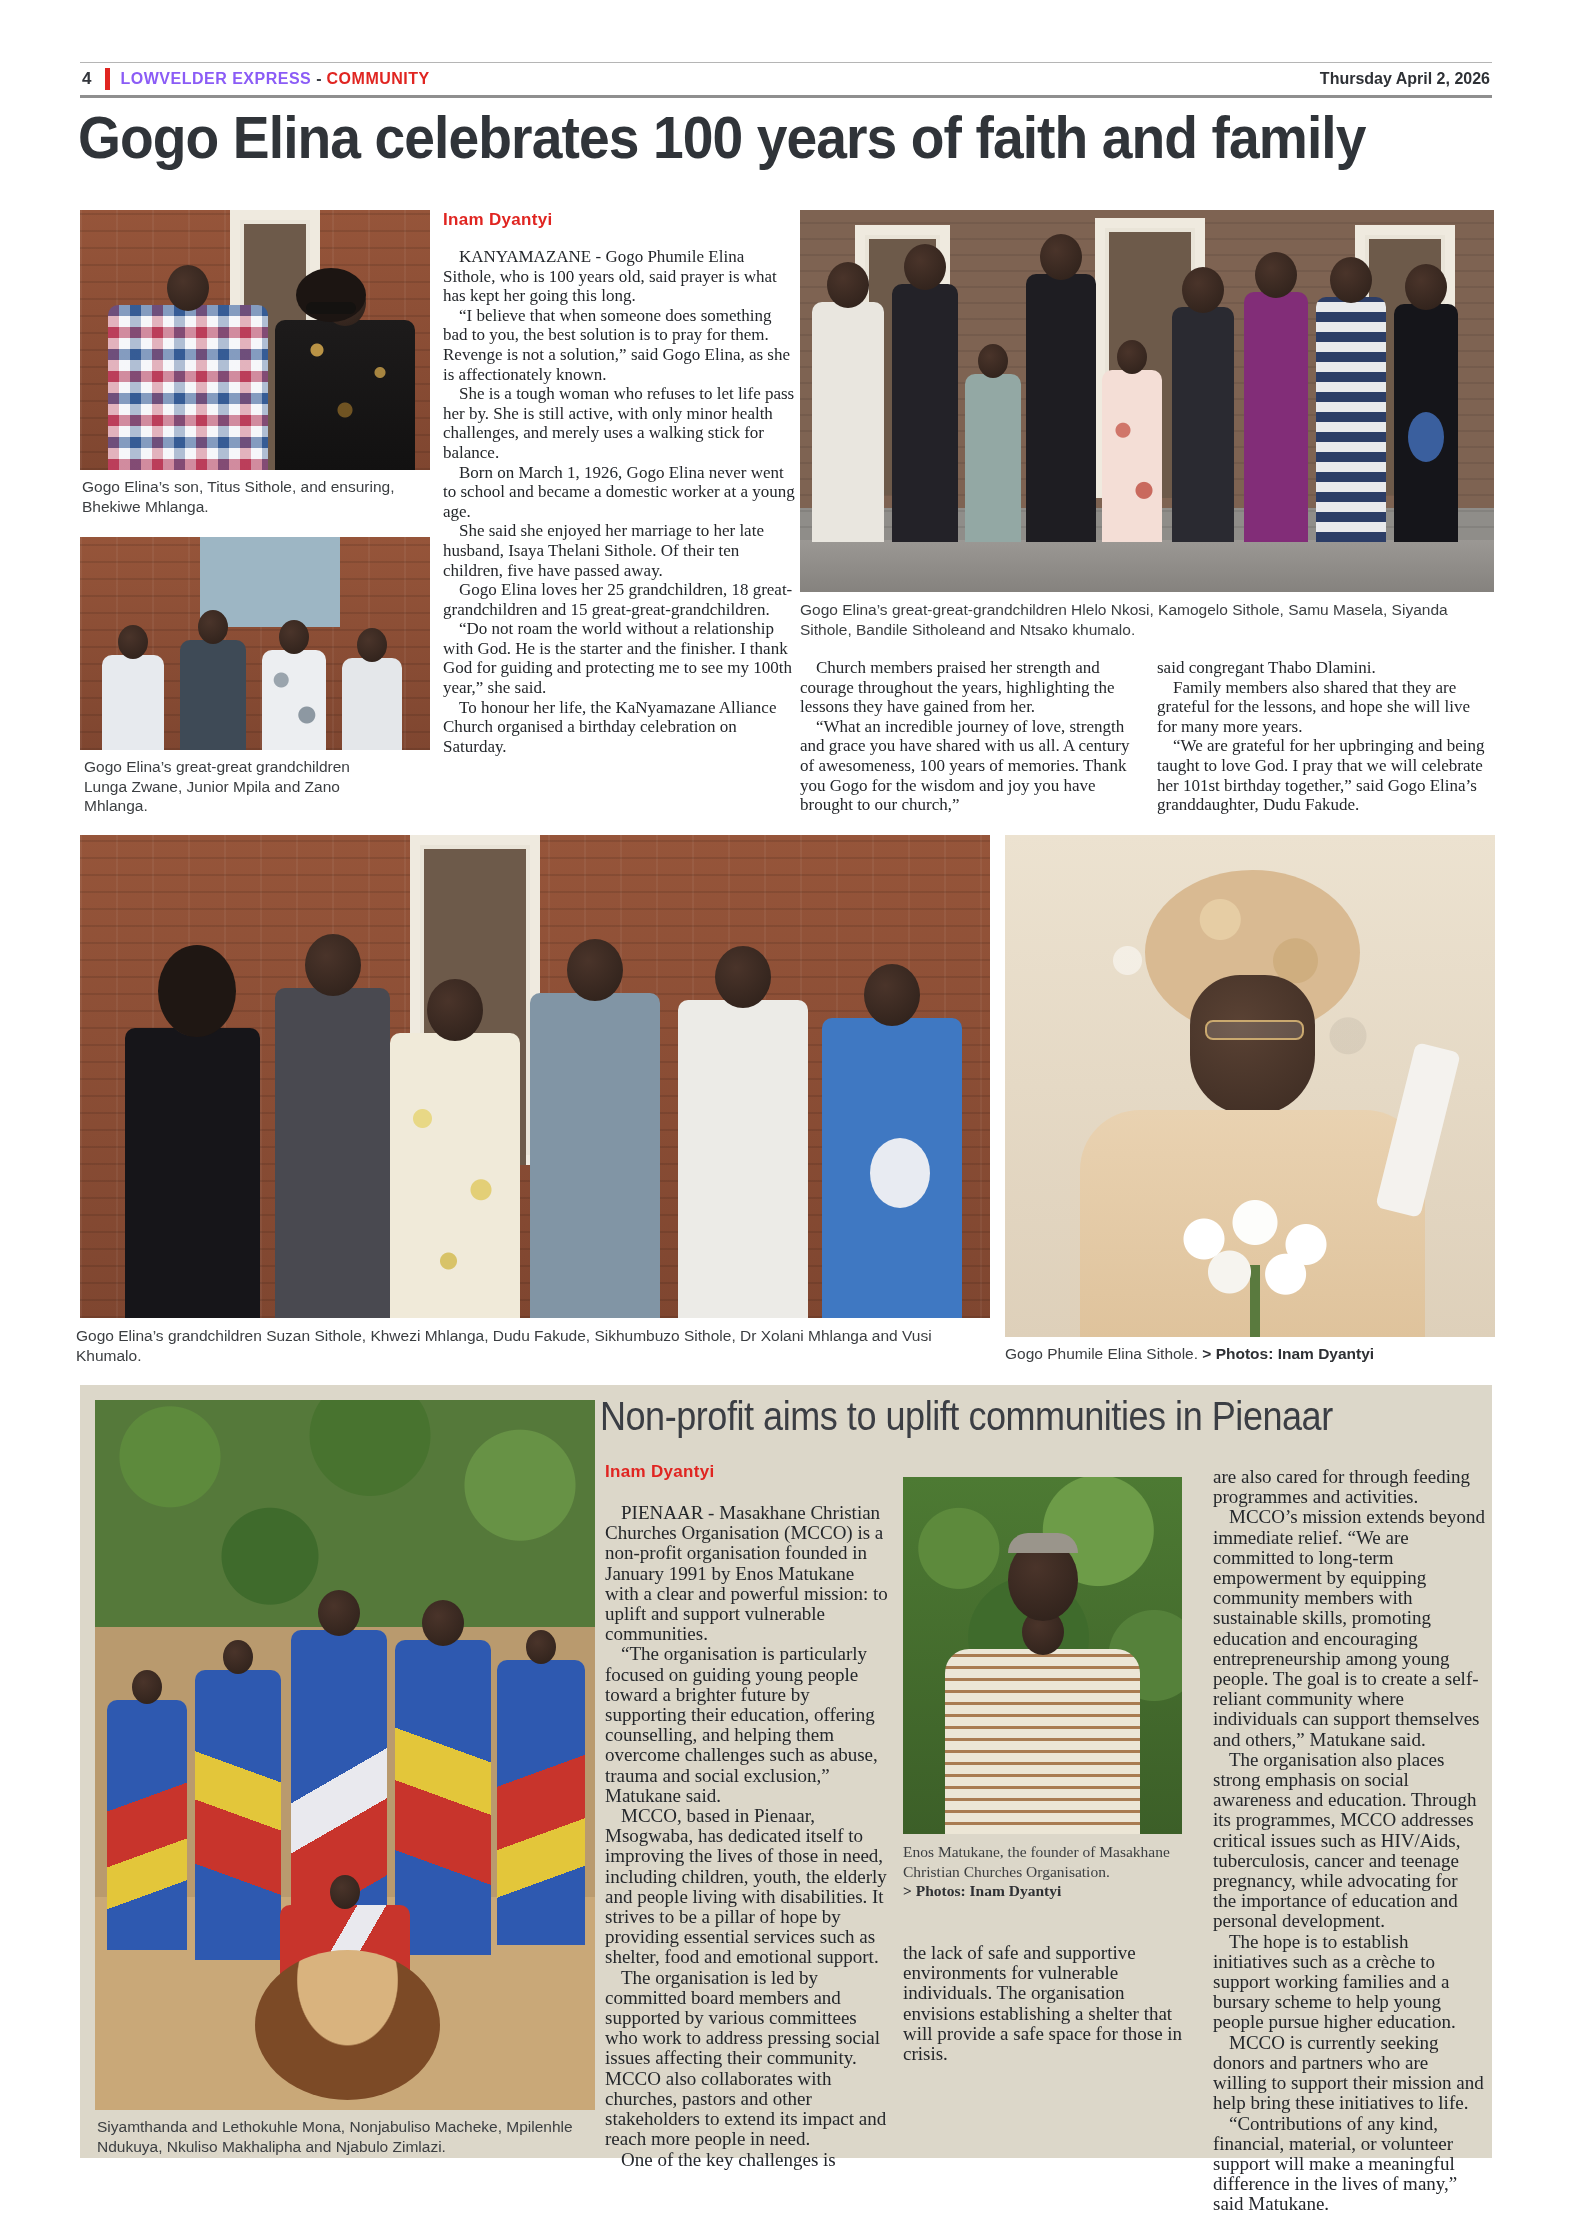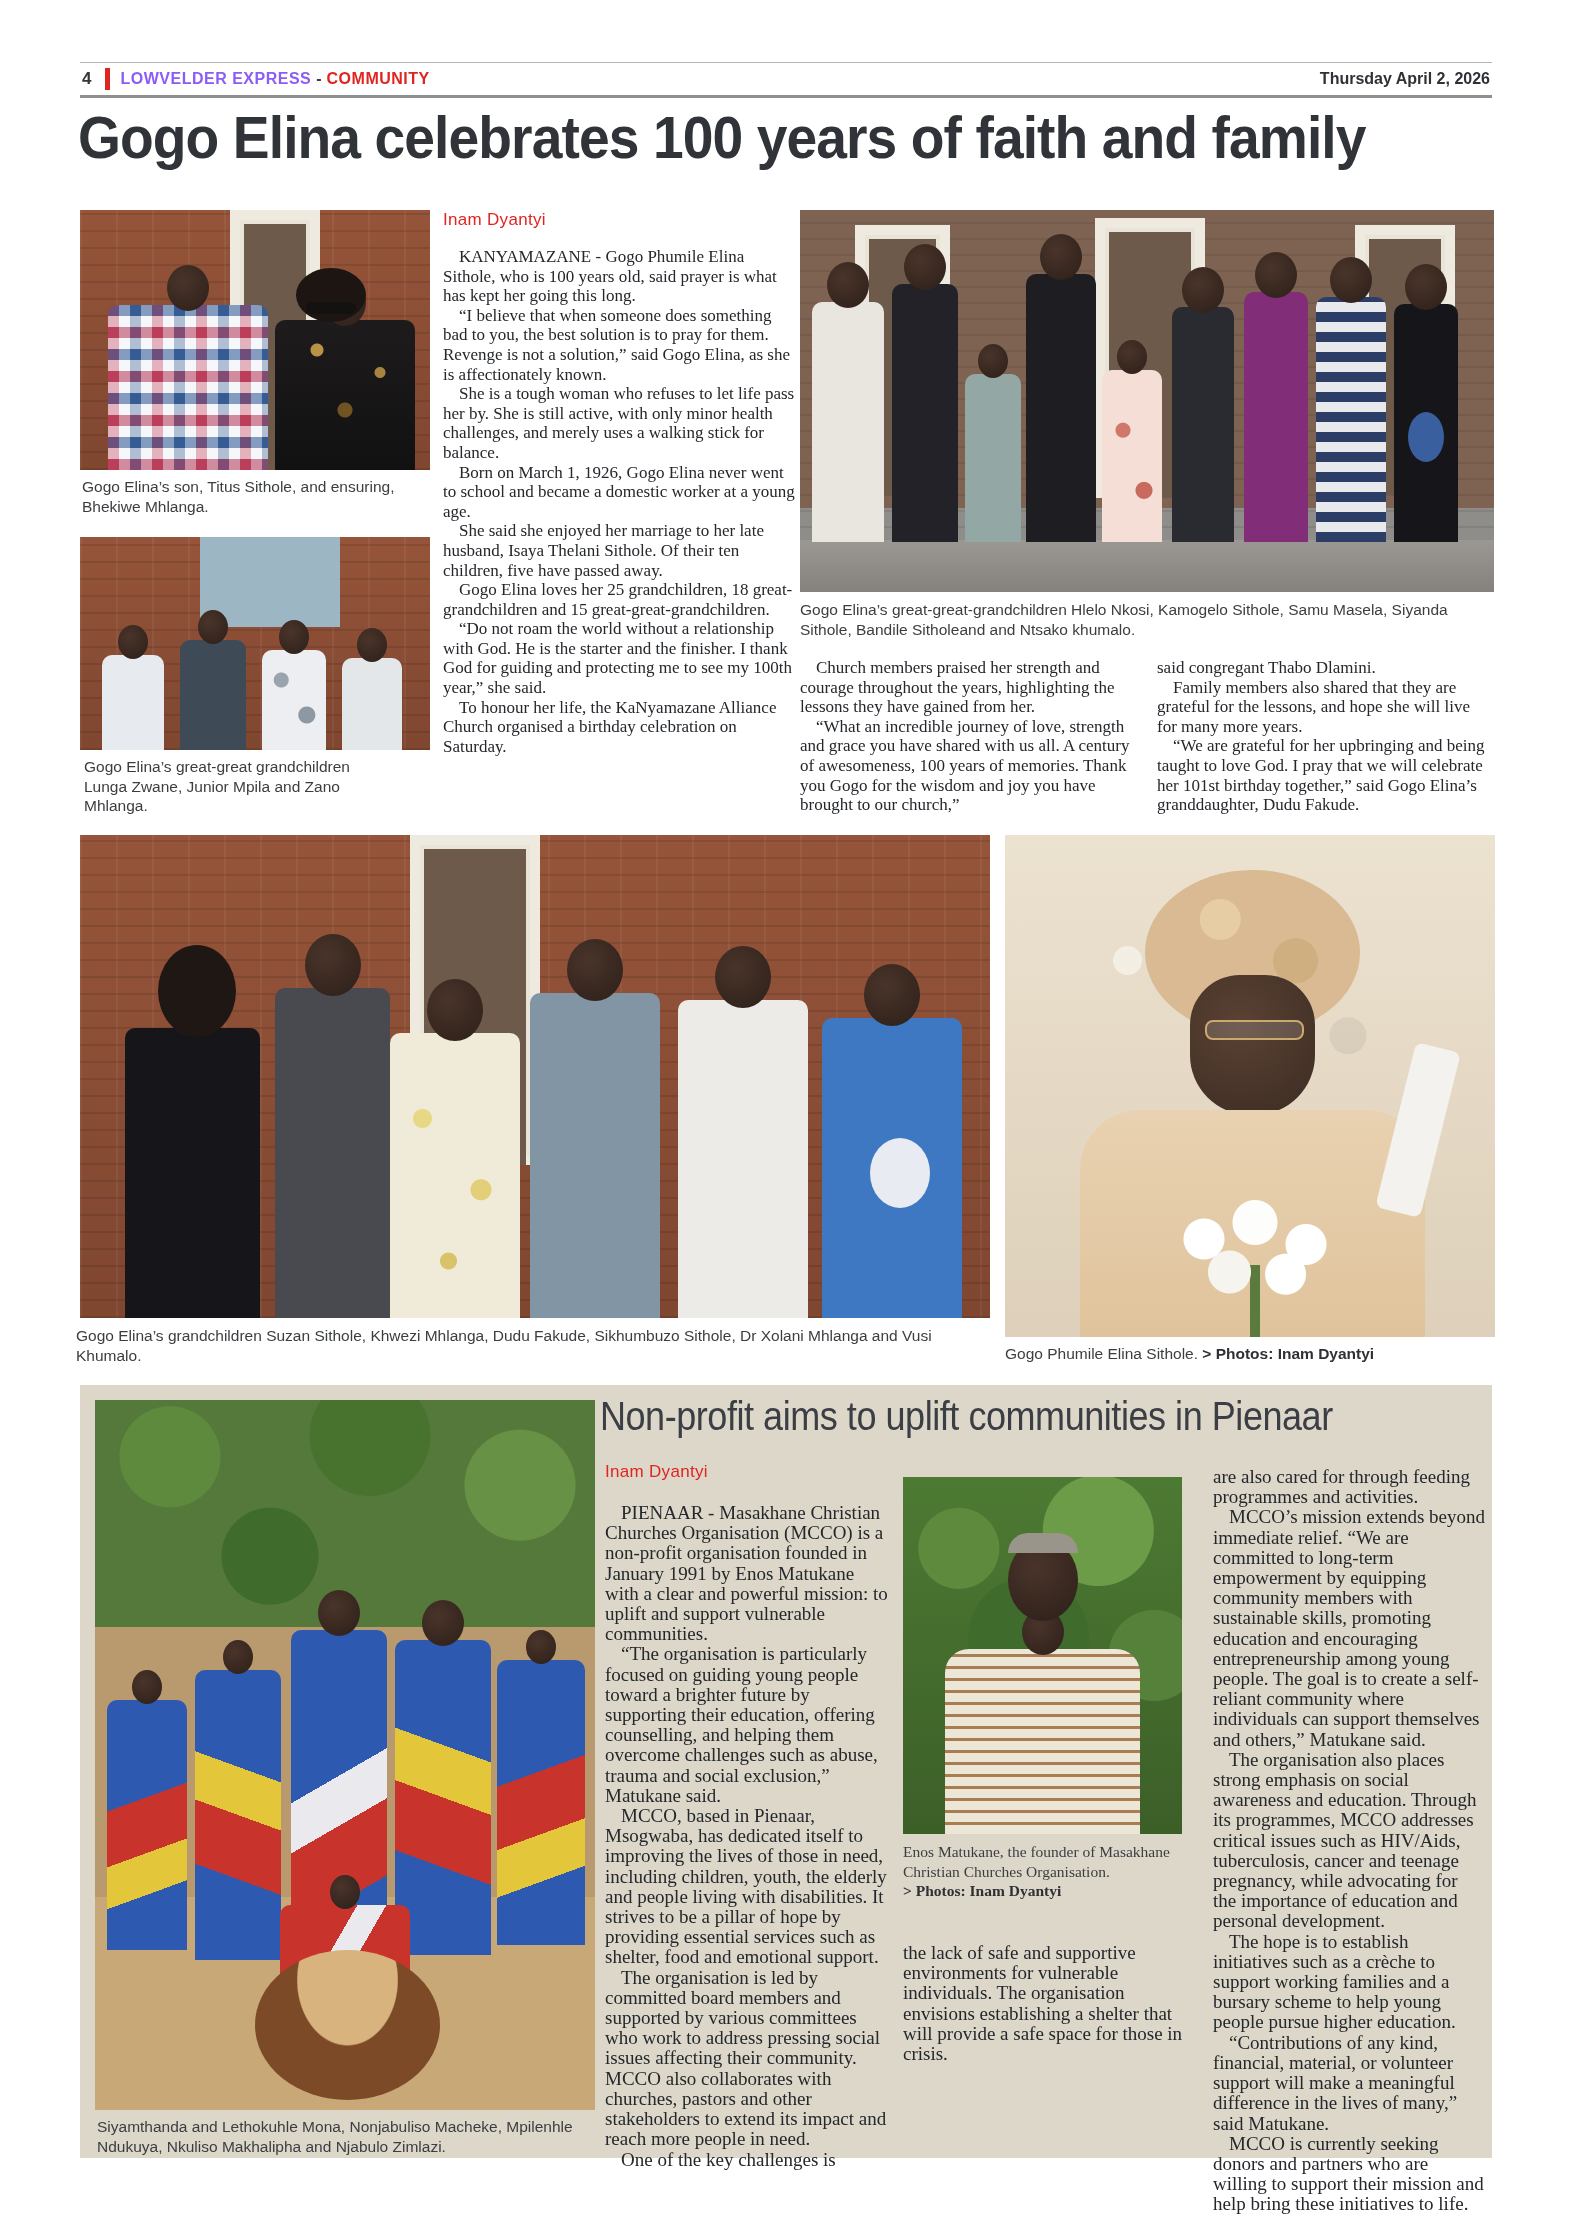--- a/index.html
+++ b/index.html
@@ -18,21 +18,21 @@
   .section-red{color:#e02521;font-weight:bold;font-size:16px;letter-spacing:.5px;}
   .hdr-date{margin-left:auto;font-weight:bold;font-size:16px;color:#2e3136;margin-right:2px;}
 
   
   .h1{position:absolute;left:78px;top:103px;width:1440px;
       font-size:60px;font-weight:bold;letter-spacing:-1px;color:#303439;
       transform:scaleX(.92);transform-origin:left top;white-space:nowrap;}
   .h2{position:absolute;left:600px;top:1394px;width:980px;
       font-size:40px;font-weight:normal;letter-spacing:-.5px;color:#3b3e44;
       transform:scaleX(.9);transform-origin:left top;white-space:nowrap;}
-  .byline{position:absolute;font-size:17px;font-weight:normal;color:#e02521;letter-spacing:.3px;}
+  .byline{position:absolute;font-size:17px;font-weight:bold;color:#e02521;letter-spacing:.3px;}
 
   
   .body-col{position:absolute;font-family:"Liberation Serif",serif;color:#24272b;}
   .a1{font-size:17px;line-height:19.6px;}
   .a2{font-size:19px;line-height:20.2px;}
   .body-col p{margin:0;text-indent:16px;}
   .cont p:first-child{text-indent:0;}
 
   
   .cap{position:absolute;font-size:15.5px;line-height:19.5px;color:#3b3e41;}
@@ -254,17 +254,17 @@
   </div>
   <div class="body-col a2 cont" style="left:903px;top:1943px;width:282px;">
       <p>the lack of safe and supportive environments for vulnerable individuals. The organisation envisions establishing a shelter that will provide a safe space for those in crisis.</p>
     </div>
 
   <div class="body-col a2 cont" style="left:1213px;top:1467px;width:272px;">
       <p>are also cared for through feeding programmes and activities.</p>
       <p>MCCO’s mission extends beyond immediate relief. “We are committed to long-term empowerment by equipping community members with sustainable skills, promoting education and encouraging entrepreneurship among young people. The goal is to create a self-reliant community where individuals can support themselves and others,” Matukane said.</p>
       <p>The organisation also places strong emphasis on social awareness and education. Through its programmes, MCCO addresses critical issues such as HIV/Aids, tuberculosis, cancer and teenage pregnancy, while advocating for the importance of education and personal development.</p>
       <p>The hope is to establish initiatives such as a crèche to support working families and a bursary scheme to help young people pursue higher education.</p>
+      <p>MCCO is currently seeking donors and partners who are willing to support their mission and help bring these initiatives to life.</p>
       <p>“Contributions of any kind, financial, material, or volunteer support will make a meaningful difference in the lives of many,” said Matukane.</p>
-      <p>MCCO is currently seeking donors and partners who are willing to support their mission and help bring these initiatives to life.</p>
     </div>
 
 </div>
 
 </body></html>

